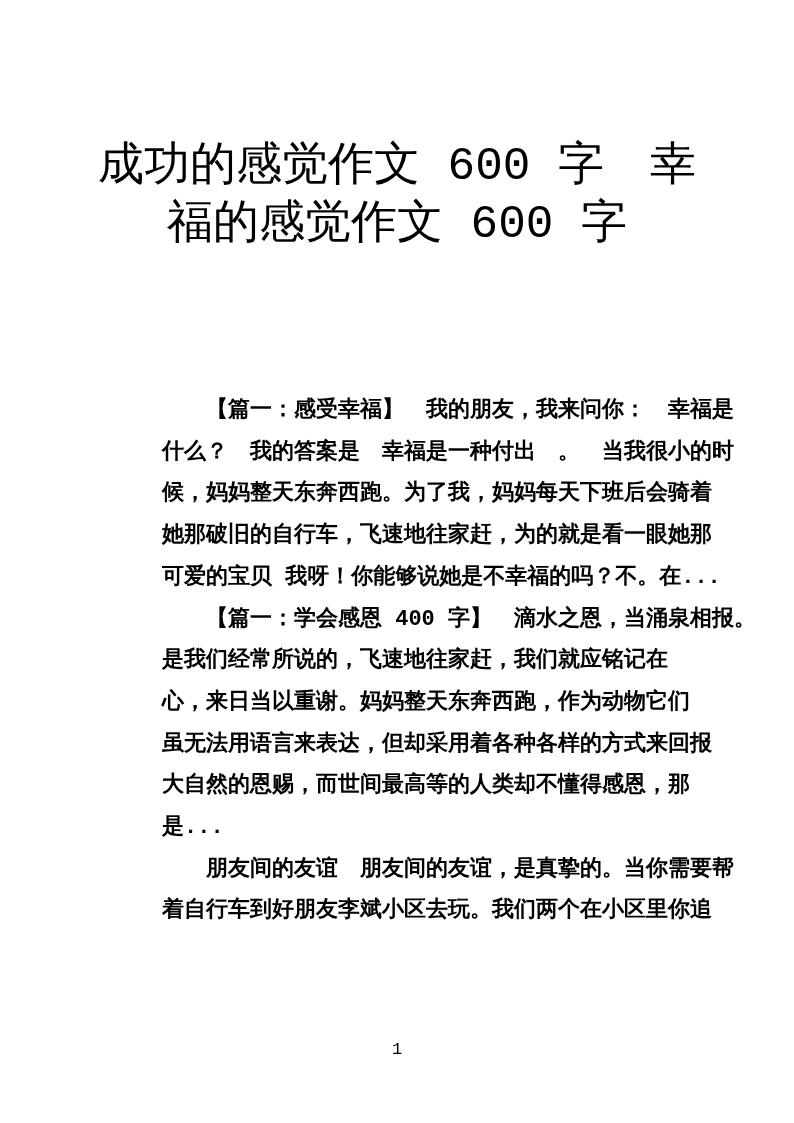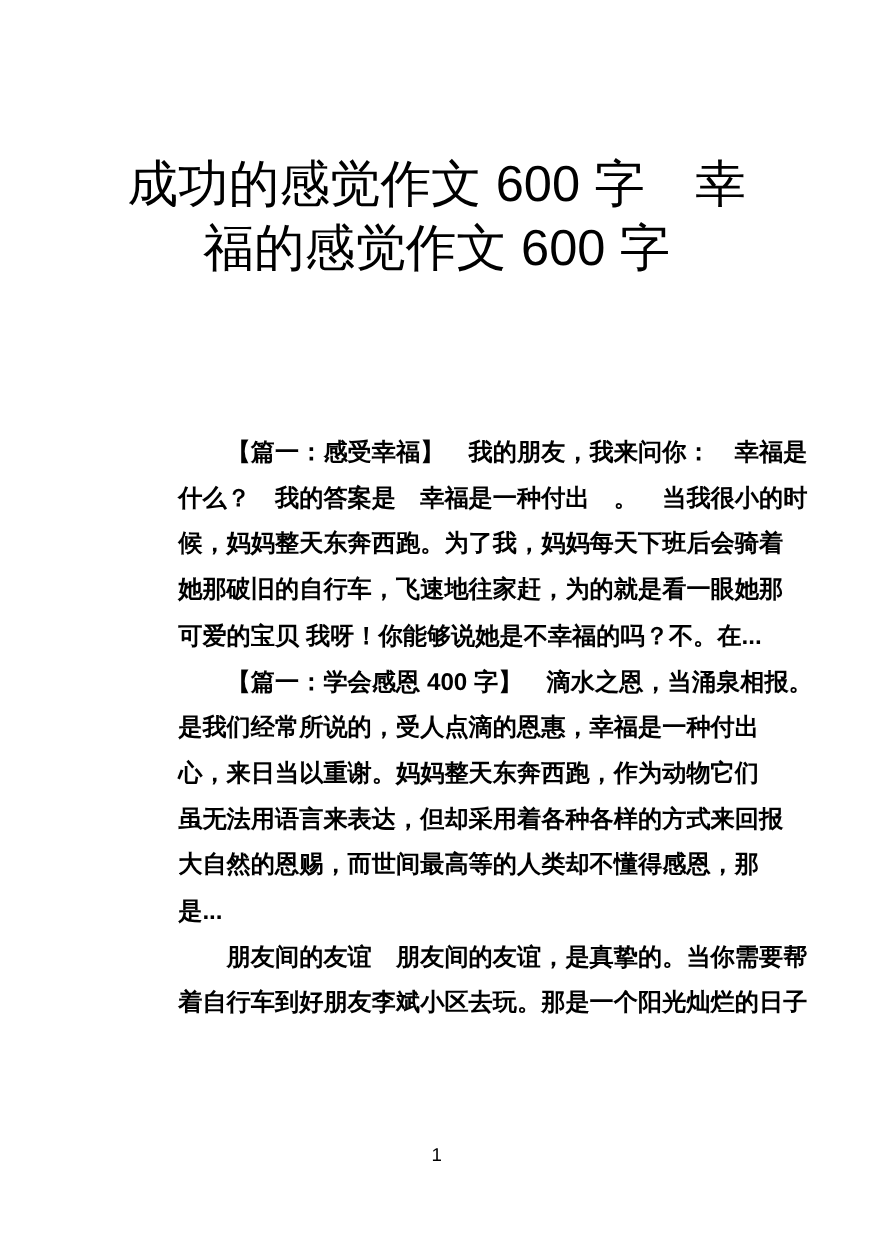--- a/index.html
+++ b/index.html
@@ -4,21 +4,21 @@
 <style>
   html, body { margin: 0; padding: 0; background: #ffffff; }
   .page {
     position: relative;
     width: 700px;
     height: 1123px;
     margin: 0 auto;
     background: #ffffff;
     color: #000000;
     overflow: hidden;
-    font-family: Liberation Sans, sans-serif;
+    font-family: Liberation Mono, monospace;
   }
   .doc-title {
     position: absolute;
     top: 138px;
     left: 40px;
     right: 40px;
     text-align: center;
     font-size: 46px;
     line-height: 58px;
     font-weight: 400;
@@ -65,30 +65,30 @@
     <div class="paragraph">
       <div class="text-line first">【篇一：感受幸福】　我的朋友，我来问你：　幸福是</div>
       <div class="text-line">什么？　我的答案是　幸福是一种付出　。　当我很小的时</div>
       <div class="text-line">候，妈妈整天东奔西跑。为了我，妈妈每天下班后会骑着</div>
       <div class="text-line">她那破旧的自行车，飞速地往家赶，为的就是看一眼她那</div>
       <div class="text-line">可爱的宝贝 我呀！你能够说她是不幸福的吗？不。在...</div>
     </div>
 
     <div class="paragraph">
       <div class="text-line first">【篇一：学会感恩 400 字】　滴水之恩，当涌泉相报。</div>
-      <div class="text-line">是我们经常所说的，受人点滴的恩惠，幸福是一种付出</div>
+      <div class="text-line">是我们经常所说的，飞速地往家赶，我们就应铭记在</div>
       <div class="text-line">心，来日当以重谢。妈妈整天东奔西跑，作为动物它们</div>
       <div class="text-line">虽无法用语言来表达，但却采用着各种各样的方式来回报</div>
       <div class="text-line">大自然的恩赐，而世间最高等的人类却不懂得感恩，那</div>
       <div class="text-line">是...</div>
     </div>
 
     <div class="paragraph">
       <div class="text-line first">朋友间的友谊　朋友间的友谊，是真挚的。当你需要帮</div>
-      <div class="text-line">着自行车到好朋友李斌小区去玩。那是一个阳光灿烂的日子</div>
+      <div class="text-line">着自行车到好朋友李斌小区去玩。我们两个在小区里你追</div>
     </div>
 
   </div>
 
   <div class="page-footer">
     <span>1</span>
   </div>
 
 </div>
 

